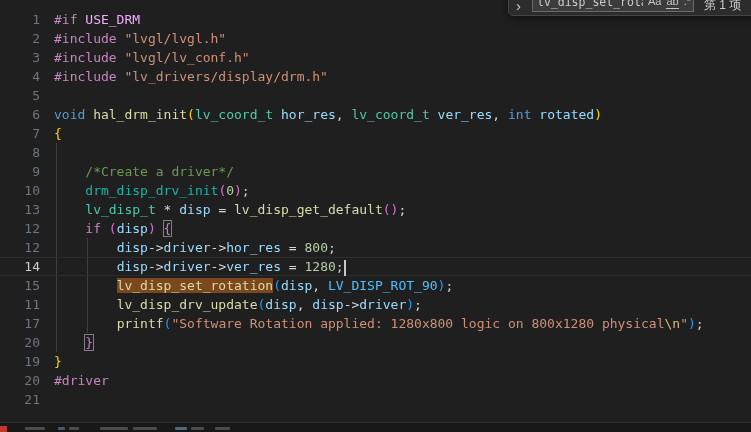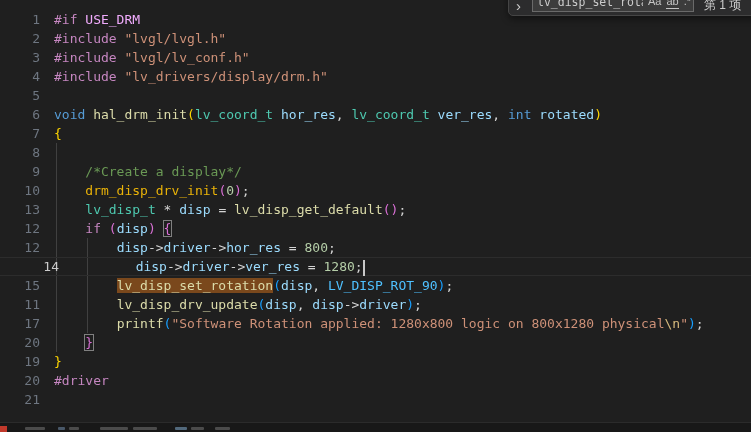--- a/index.html
+++ b/index.html
@@ -5,21 +5,21 @@
   html,body{margin:0;padding:0;}
   body{
     width:751px;height:432px;position:relative;overflow:hidden;
     background:var(--editor-bg,#1F1F1F);
     font-family:"DejaVu Sans Mono","Liberation Mono",monospace;
     font-size:13px;line-height:19px;
   }
   
   #editor{position:absolute;inset:0;padding-top:10px;}
   .code-line{display:flex;height:19px;position:relative;z-index:1;}
-  .code-line.current{box-shadow:inset 0 1px 0 var(--current-line-border,#2C2C2C),inset 0 -1px 0 var(--current-line-border,#2C2C2C);padding-left:19px;}
+  .code-line.current{box-shadow:inset 0 1px 0 var(--current-line-border,#2C2C2C),inset 0 -1px 0 var(--current-line-border,#2C2C2C);}
   .gutter{flex:none;width:54px;box-sizing:border-box;padding-right:14px;text-align:right;
           color:var(--gutter-fg,#6E7681);user-select:none;}
   .gutter.active{color:var(--gutter-active-fg,#CCCCCC);}
   .code-text{white-space:pre;}
   .findmatch{background:var(--find-match-bg,#7A481C);}
   .bracketbox{outline:1px solid var(--bracket-match-border,#808080);outline-offset:0px;}
   .cursor{display:inline-block;width:2px;height:16px;background:var(--cursor,#C8C8C8);
           vertical-align:text-bottom;transform:translateY(2px);}
   #guides{position:absolute;inset:0;z-index:0;}
   .indent-guide{position:absolute;width:1px;background:var(--indent-guide,#404040);}
@@ -89,25 +89,25 @@
     <div class="code-line">
       <span class="gutter">7</span>
       <span class="code-text"><span style="color: rgb(255, 215, 0);">{</span></span>
     </div>
     <div class="code-line">
       <span class="gutter">8</span>
       <span class="code-text"></span>
     </div>
     <div class="code-line">
       <span class="gutter">9</span>
-      <span class="code-text"><span style="color: rgb(212, 212, 212);">    </span><span style="color: rgb(106, 153, 85);">/*Create a display*/</span></span>
+      <span class="code-text"><span style="color: rgb(212, 212, 212);">    </span><span style="color: rgb(106, 153, 85);">/*Create a driver*/</span></span>
     </div>
     <div class="code-line">
       <span class="gutter">10</span>
-      <span class="code-text"><span style="color: rgb(212, 212, 212);">    </span><span style="color: #eab308;">drm_disp_drv_init</span><span style="color: rgb(218, 112, 214);">(</span><span style="color: rgb(181, 206, 168);">0</span><span style="color: rgb(218, 112, 214);">)</span><span style="color: rgb(212, 212, 212);">;</span></span>
+      <span class="code-text"><span style="color: rgb(212, 212, 212);">    </span><span style="color: #14b8a6;">drm_disp_drv_init</span><span style="color: rgb(218, 112, 214);">(</span><span style="color: rgb(181, 206, 168);">0</span><span style="color: rgb(218, 112, 214);">)</span><span style="color: rgb(212, 212, 212);">;</span></span>
     </div>
     <div class="code-line">
       <span class="gutter">13</span>
       <span class="code-text"><span style="color: rgb(212, 212, 212);">    </span><span style="color: rgb(78, 201, 176);">lv_disp_t</span><span style="color: rgb(212, 212, 212);"> * </span><span style="color: rgb(156, 220, 254);">disp</span><span style="color: rgb(212, 212, 212);"> = </span><span style="color: rgb(220, 220, 170);">lv_disp_get_default</span><span style="color: rgb(218, 112, 214);">()</span><span style="color: rgb(212, 212, 212);">;</span></span>
     </div>
     <div class="code-line">
       <span class="gutter">12</span>
       <span class="code-text"><span style="color: rgb(212, 212, 212);">    </span><span style="color: rgb(197, 134, 192);">if</span><span style="color: rgb(212, 212, 212);"> </span><span style="color: rgb(218, 112, 214);">(</span><span style="color: rgb(156, 220, 254);">disp</span><span style="color: rgb(218, 112, 214);">)</span><span style="color: rgb(212, 212, 212);"> </span><span class="bracketbox" style="color: rgb(218, 112, 214);">{</span></span>
     </div>
     <div class="code-line">

